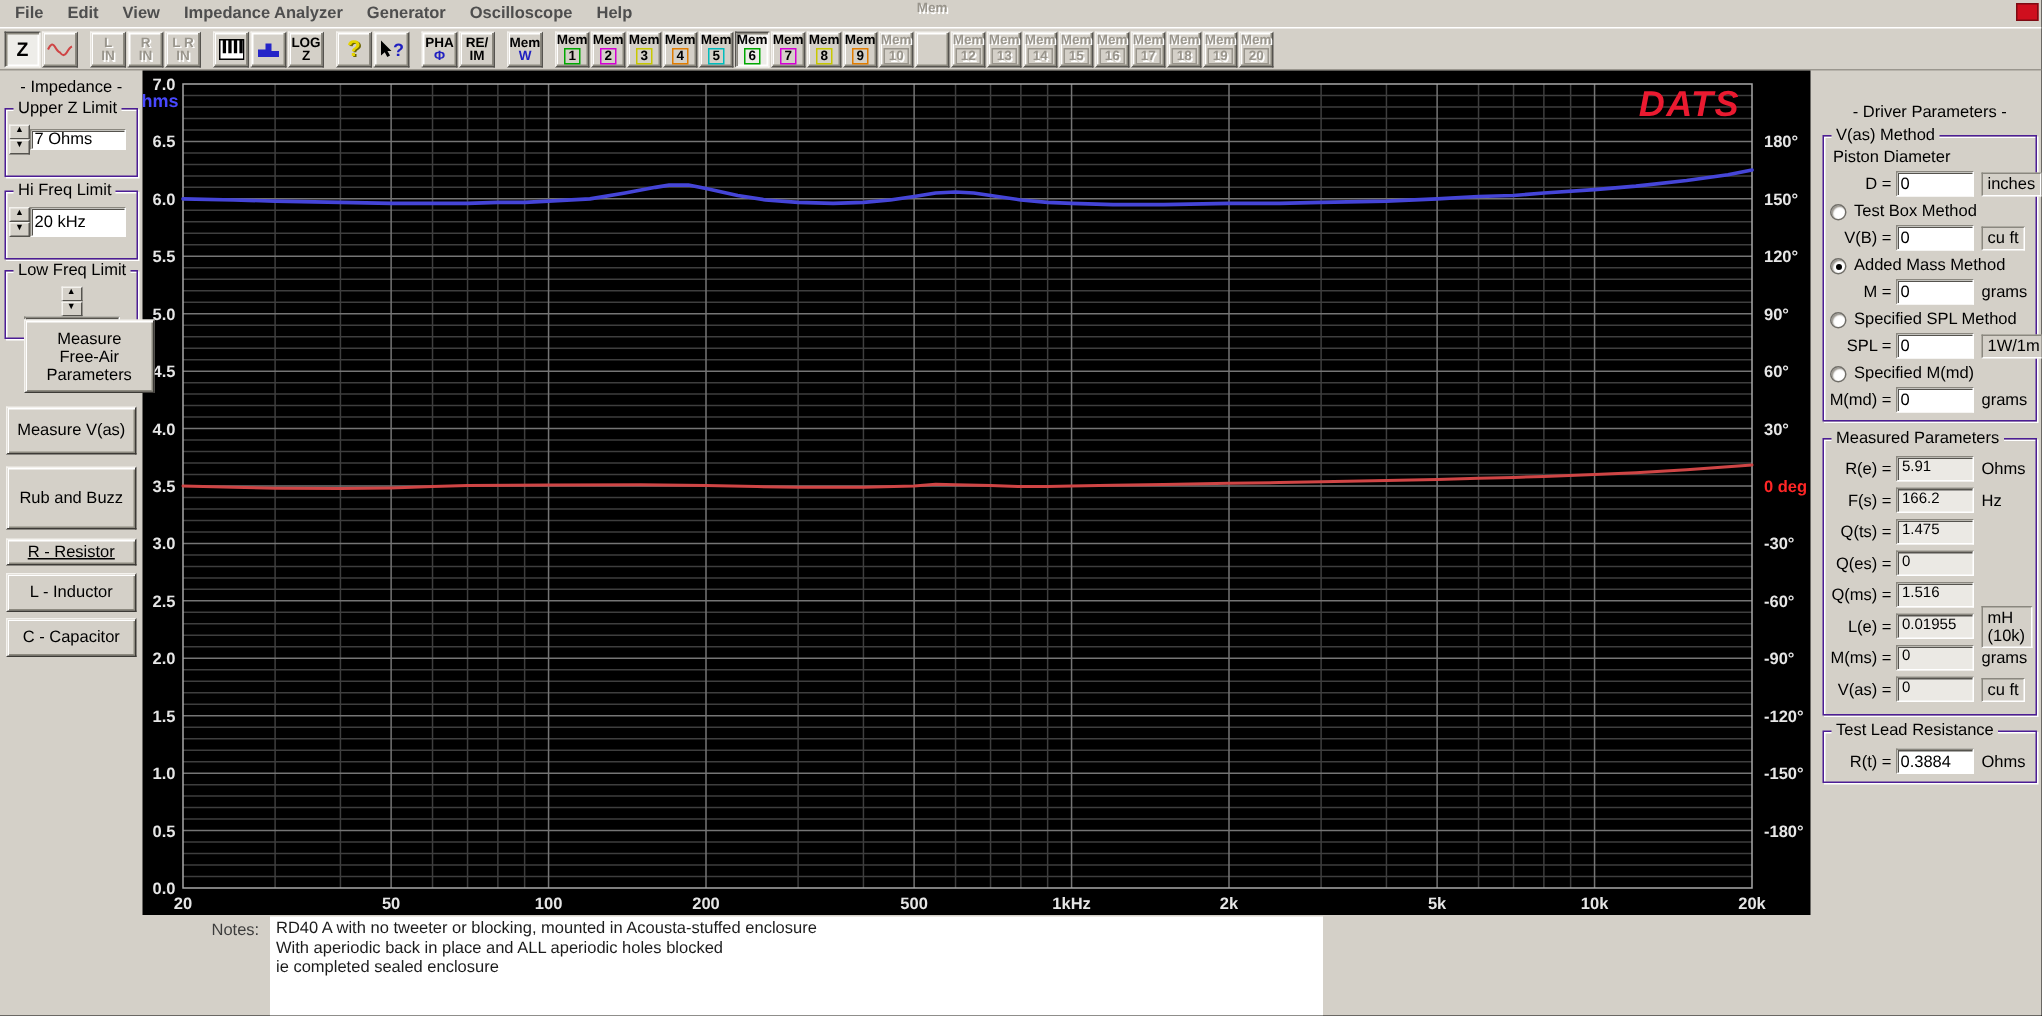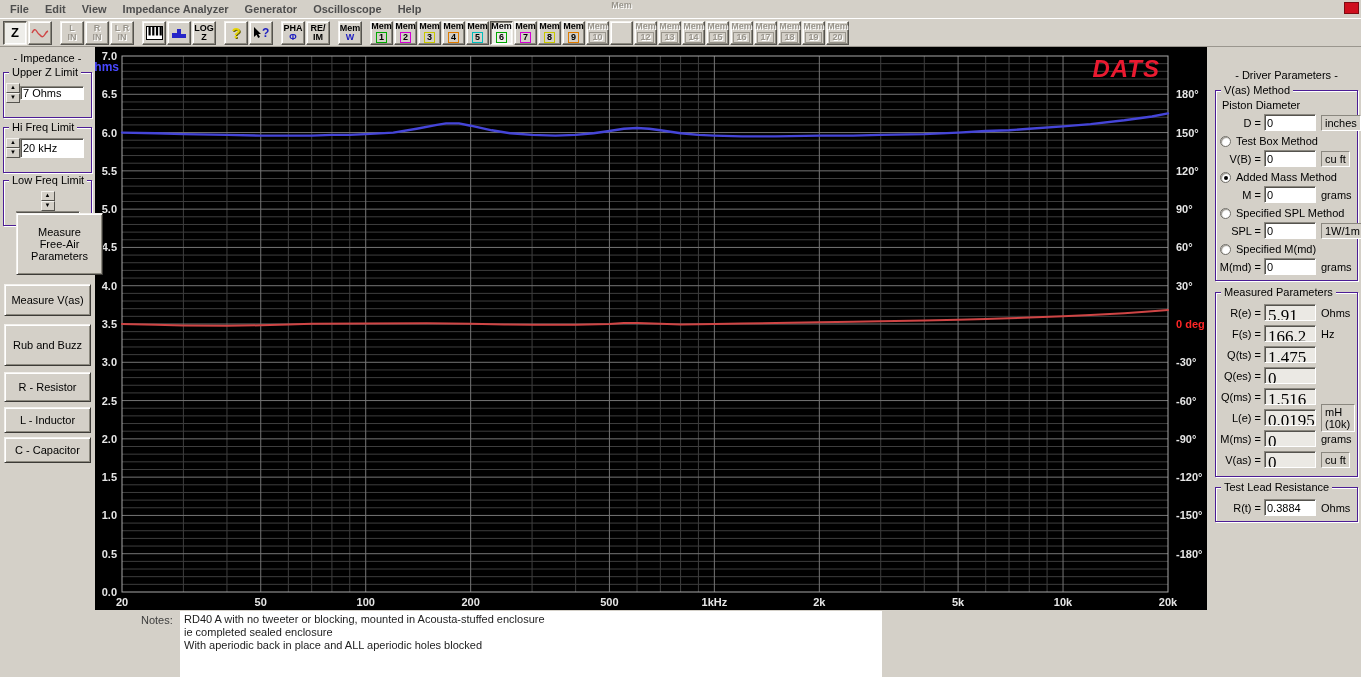--- a/index.html
+++ b/index.html
@@ -47,21 +47,21 @@
               text-align:center; color:#000; }
   .btn3d { background:#d4d0c8; border:1px solid; border-color:#f4f2ee #3c3a36 #3c3a36 #f4f2ee;
            box-shadow: inset 1px 1px 0 #fff, inset -1px -1px 0 #8c897f;
            font-family:"Liberation Sans",sans-serif; font-size:11px; color:#000;
            display:flex; align-items:center; justify-content:center; text-align:center; }
   .left-buttons { position:absolute; left:0; top:166px; width:95px; }
   .left-buttons .btn3d { margin:0 auto; width:87px; flex-direction:column; }
   
   .prow { display:flex; align-items:center; margin:3px 0 4px 0; height:17px; }
   .plabel { width:46px; text-align:right; padding-right:3px; flex:none; }
-  .pfield { width:52px; height:17px; flex:none; padding:1px 3px; font-size:17px; overflow:hidden;font-family:Liberation Serif, serif; }
+  .pfield { width:52px; height:17px; flex:none; padding:1px 3px; font-size:10px; overflow:hidden; }
   .pfield.gray { background:#ebe9e4; }
   .punit { padding-left:5px; }
   .punit-box { margin-left:5px; padding:1px 3px; background:#d4d0c8; border:1px solid;
                border-color:#8a877f #fff #fff #8a877f; }
   .radio-row { display:flex; align-items:center; margin:4px 0 2px 2px; }
   .radio { width:11px; height:11px; border-radius:50%; background:#fff; flex:none;
            border:1px solid #706e68; box-shadow: inset 1px 1px 1px #9a968e; margin-right:5px; position:relative; }
   .radio.checked::after { content:""; position:absolute; left:3px; top:3px; width:4px; height:4px;
            border-radius:50%; background:#000; }
   
@@ -406,32 +406,32 @@
     <span class="legend">Low Freq Limit</span>
     <div style="display:flex; align-items:center;flex-direction:column;">
       <div class="spin">
           <div>▲</div>
           <div>▼</div>
         </div>
       <input class="sunken" style="width: 64px; height: 20px;" value="20 Hz">
     </div>
   </div>
   <div id="left-buttons" class="left-buttons">
-      <div class="btn3d" style="height: 62px; margin-bottom: 9px; margin-left: 16px;">
+      <div class="btn3d" style="height: 49px; margin-bottom: 9px; margin-left: 16px;">
         <div>Measure</div>
         <div>Free-Air</div>
         <div>Parameters</div>
       </div>
       <div class="btn3d" style="height: 32px; margin-bottom: 8px;">
         <div>Measure V(as)</div>
       </div>
       <div class="btn3d" style="height: 42px; margin-bottom: 6px;">
         <div>Rub and Buzz</div>
       </div>
-      <div class="btn3d" style="height: 30px; margin-bottom: 5px;">
+      <div class="btn3d" style="height: 18px; margin-bottom: 5px; text-decoration: underline;">
         <div>R - Resistor</div>
       </div>
       <div class="btn3d" style="height: 26px; margin-bottom: 4px;">
         <div>L - Inductor</div>
       </div>
       <div class="btn3d" style="height: 26px; margin-bottom: 0px;">
         <div>C - Capacitor</div>
       </div>
     </div>
 </div>
@@ -534,15 +534,15 @@
       <span class="plabel">R(t) =</span>
       <input class="sunken pfield" value="0.3884" style="">
       <span class="punit">Ohms</span>
     </div>
   </div>
 </div>
 
 <span class="notes-label">Notes:</span>
 <div class="notes-box" id="notes-box">
     <div>RD40 A with no tweeter or blocking, mounted in Acousta-stuffed enclosure</div>
+    <div>With aperiodic back in place and ALL aperiodic holes blocked</div>
     <div>ie completed sealed enclosure</div>
-    <div>With aperiodic back in place and ALL aperiodic holes blocked</div>
   </div>
 
 </body></html>

